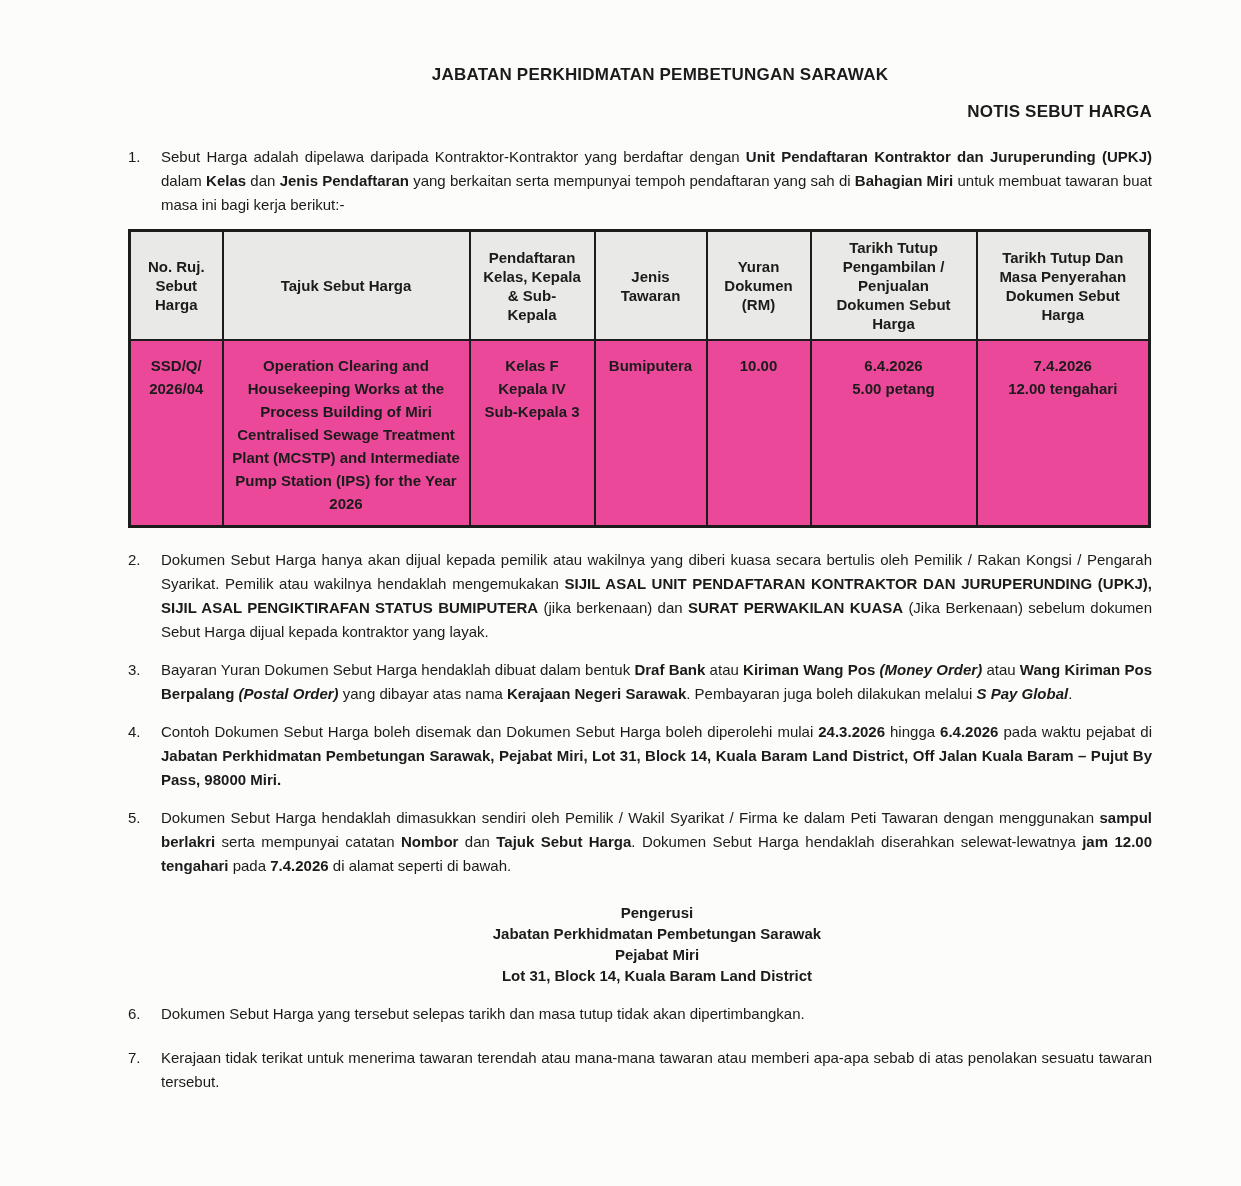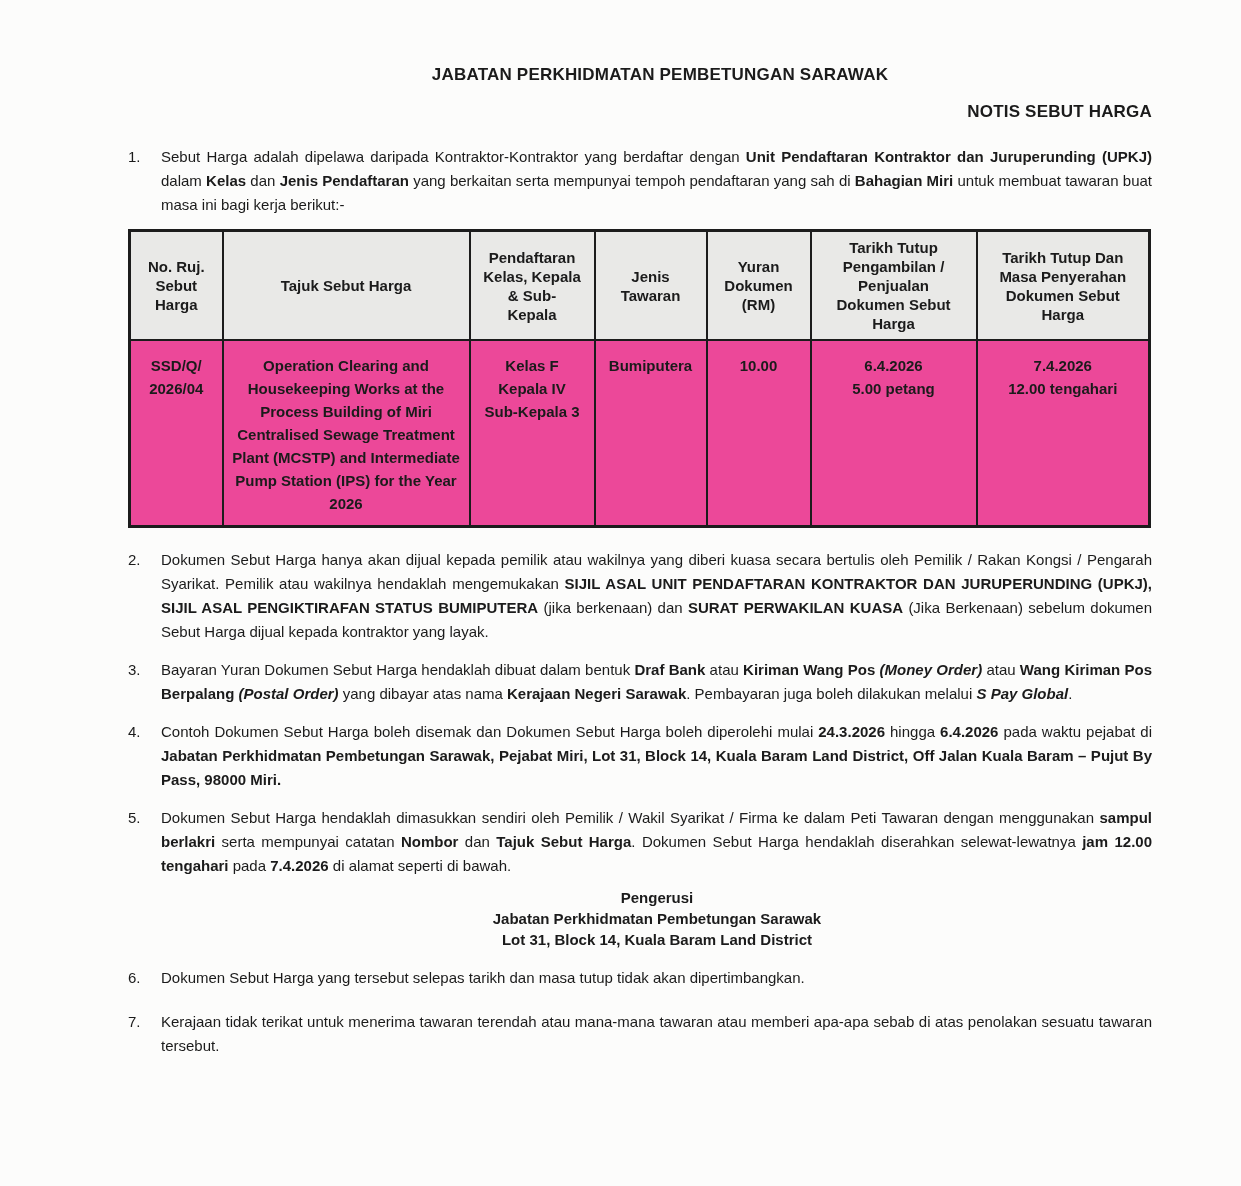--- a/index.html
+++ b/index.html
@@ -48,21 +48,21 @@
     flex: 1;
     text-align: justify;
   }
   .seg-b  { font-weight: bold; }
   .seg-bi { font-weight: bold; font-style: italic; }
 
   .mt-item1   { margin-top: 22px; }
   .mt-table   { margin-top: 12px; }
   .mt-item2   { margin-top: 20px; }
   .mt-item    { margin-top: 14px; }
-  .mt-address { margin-top: 9px;  }
+  .mt-address { margin-top: 24px;  }
   .mt-item6   { margin-top: 16px; }
   .mt-item7   { margin-top: 20px; }
 
   table.tender-table {
     width: 1020px;
     border-collapse: collapse;
     table-layout: fixed;
     border: 3px solid #1c1c1c;
   }
   .tender-table th, .tender-table td {
@@ -177,20 +177,21 @@
   </div>
 
   <div class="para mt-item">
     <div class="para-num">5.</div>
     <div class="para-body"><span>Dokumen Sebut Harga hendaklah dimasukkan sendiri oleh Pemilik / Wakil Syarikat / Firma ke dalam Peti Tawaran dengan menggunakan </span><span class="seg-b">sampul berlakri</span><span> serta mempunyai catatan </span><span class="seg-b">Nombor</span><span> dan </span><span class="seg-b">Tajuk Sebut Harga</span><span>. Dokumen Sebut Harga hendaklah diserahkan selewat-lewatnya </span><span class="seg-b">jam 12.00 tengahari</span><span> pada </span><span class="seg-b">7.4.2026</span><span> di alamat seperti di bawah.</span></div>
   </div>
 
   <div class="address-block mt-address">
     <div>Pengerusi</div>
     <div>Jabatan Perkhidmatan Pembetungan Sarawak</div>
+    <div>Pejabat Miri</div>
     <div>Lot 31, Block 14, Kuala Baram Land District</div>
   </div>
 
   <div class="para mt-item6">
     <div class="para-num">6.</div>
     <div class="para-body"><span>Dokumen Sebut Harga yang tersebut selepas tarikh dan masa tutup tidak akan dipertimbangkan.</span></div>
   </div>
 
   <div class="para mt-item7">
     <div class="para-num">7.</div>

